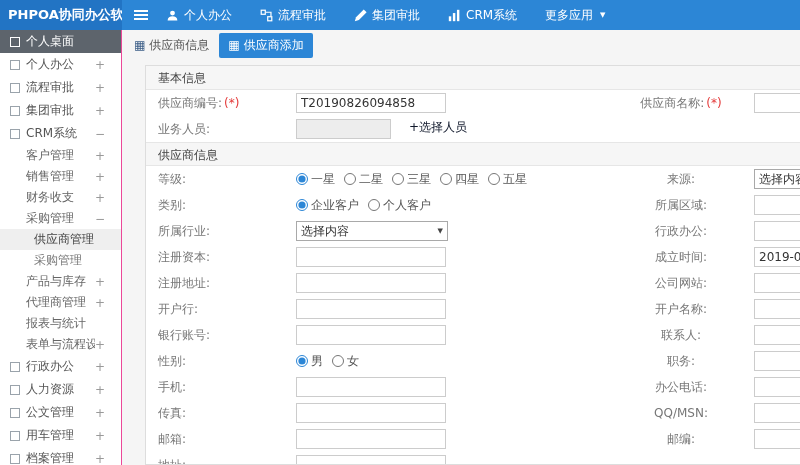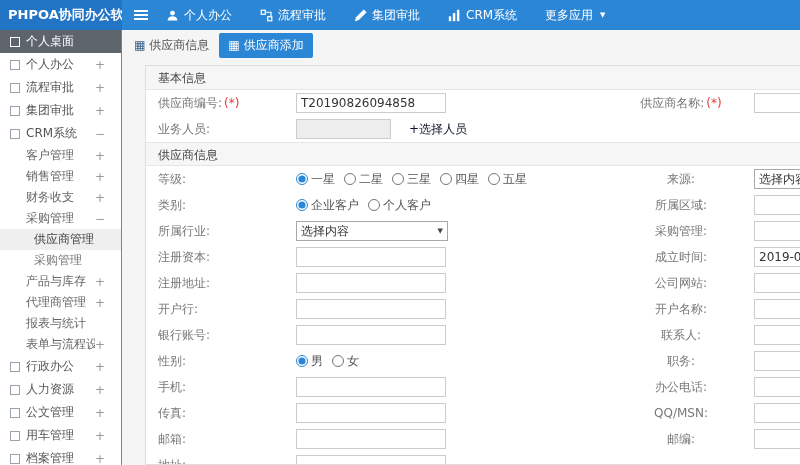--- a/index.html
+++ b/index.html
@@ -37,21 +37,21 @@
   .tab-active{background:#2c86d6;color:#fff;padding:4px 9px;border-radius:2px}
   .tab-active .tab-ico{color:#fff;font-size:12px}
   
   .panel{margin:5px 0 0 23px;width:850px;height:400px;background:#fff;border:1px solid #ddd;overflow:hidden}
   .sec-head{height:24px;line-height:24px;padding-left:12px;background:#f6f6f6;
     border-bottom:1px solid #e6e6e6;border-top:1px solid #e6e6e6;color:#444}
   .sec-head:first-child{border-top:none}
   .row{display:flex;align-items:center;height:26px}
   .lbl1{width:150px;padding-left:12px;color:#777;white-space:nowrap}
   .lbl2{width:138px;text-align:center;padding-right:8px;color:#777;white-space:nowrap}
-  .fld1{width:320px;display:flex;align-items:center}
+  .fld1{width:320px;display:flex;align-items:flex-start}
   .fld2{width:230px;display:flex;align-items:center;flex:none}
   .ipt{width:150px;height:20px;border:1px solid #ccc;padding:0 4px;font-size:12px;color:#333;background:#fff;
     font-family:"DejaVu Sans","Liberation Sans",sans-serif}
   .ipt-sm{width:95px;background:#ededed}
   .ipt-c2{width:170px}
   .sel{width:152px;height:20px;border:1px solid #a9a9a9;background:#fff;display:flex;align-items:center;
     justify-content:space-between;padding:0 4px;color:#333;cursor:pointer}
   .sel-c2{width:170px}
   .sel-caret{font-size:7px;color:#444;margin-left:4px}
   .radio-group{display:flex;align-items:center;gap:9px;color:#555}
@@ -288,21 +288,21 @@
           </div>
         </div>
         <div class="row">
           <div class="lbl1"><span>所属行业:</span></div>
           <div class="fld1">
             <div class="sel">
               <span>选择内容</span>
               <span class="sel-caret">▼</span>
             </div>
           </div>
-          <div class="lbl2"><span>采购管理:</span></div>
+          <div class="lbl2"><span>行政办公:</span></div>
           <div class="fld2">
             <input type="text" class="ipt ipt-c2" style="">
           </div>
         </div>
         <div class="row">
           <div class="lbl1"><span>注册资本:</span></div>
           <div class="fld1">
             <input type="text" class="ipt" style="">
           </div>
           <div class="lbl2"><span>成立时间:</span></div>

